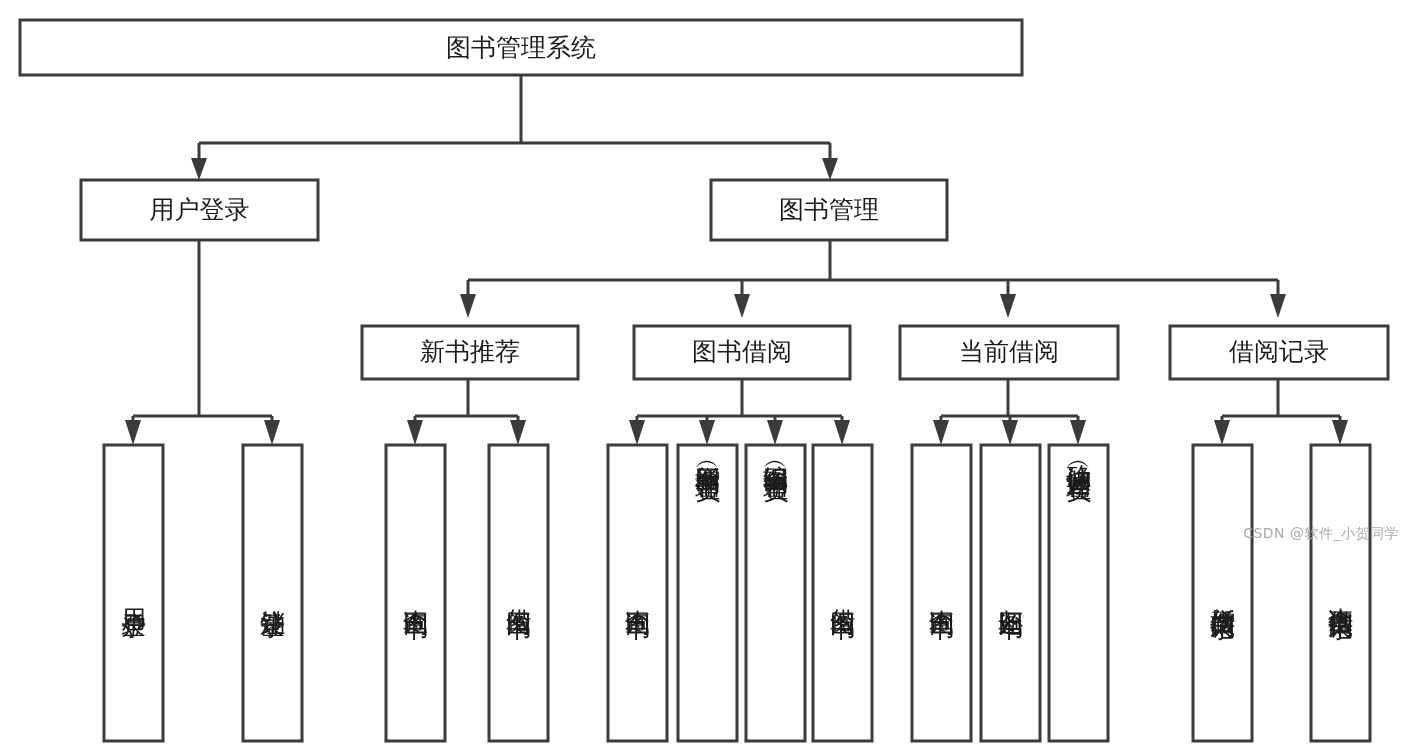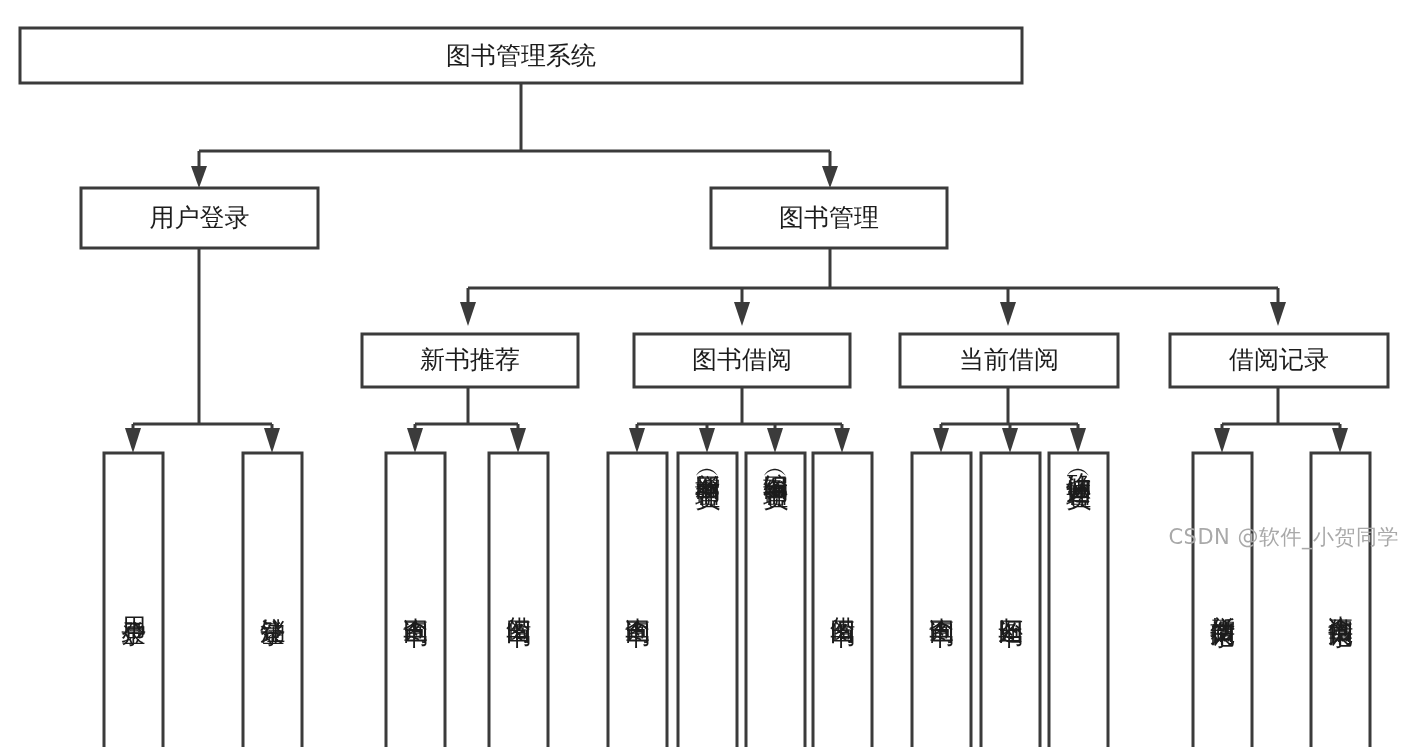--- a/index.html
+++ b/index.html
@@ -10,21 +10,21 @@
   body {
     width: 1405px;
     height: 747px;
     position: relative;
     font-family: "DejaVu Sans", "Liberation Sans", sans-serif;
     overflow: hidden;
   }
   #diagram-root {
     position: absolute;
     left: 0;
-    top: 16px;
+    top: 8px;
     width: 1405px;
     height: 541px;
     text-decoration: underline;
   }
   svg.flow {
     display: block;
     width: 1405px;
     height: 747px;
   }
   .node-rect {
@@ -65,21 +65,21 @@
     color: #1c1c1c;
     letter-spacing: 2px;
     white-space: nowrap;
     text-align: center;
   }
   .watermark {
     position: absolute;
     right: 6px;
     bottom: 6px;
     font-family: "DejaVu Sans", "Liberation Sans", sans-serif;
-    font-size: 21px;
+    font-size: 14px;
     color: #a9a9a9;
     letter-spacing: 0.5px;
     white-space: nowrap;
   }
 </style>
 </head>
 <body>
 
 <div id="diagram-root">
 

